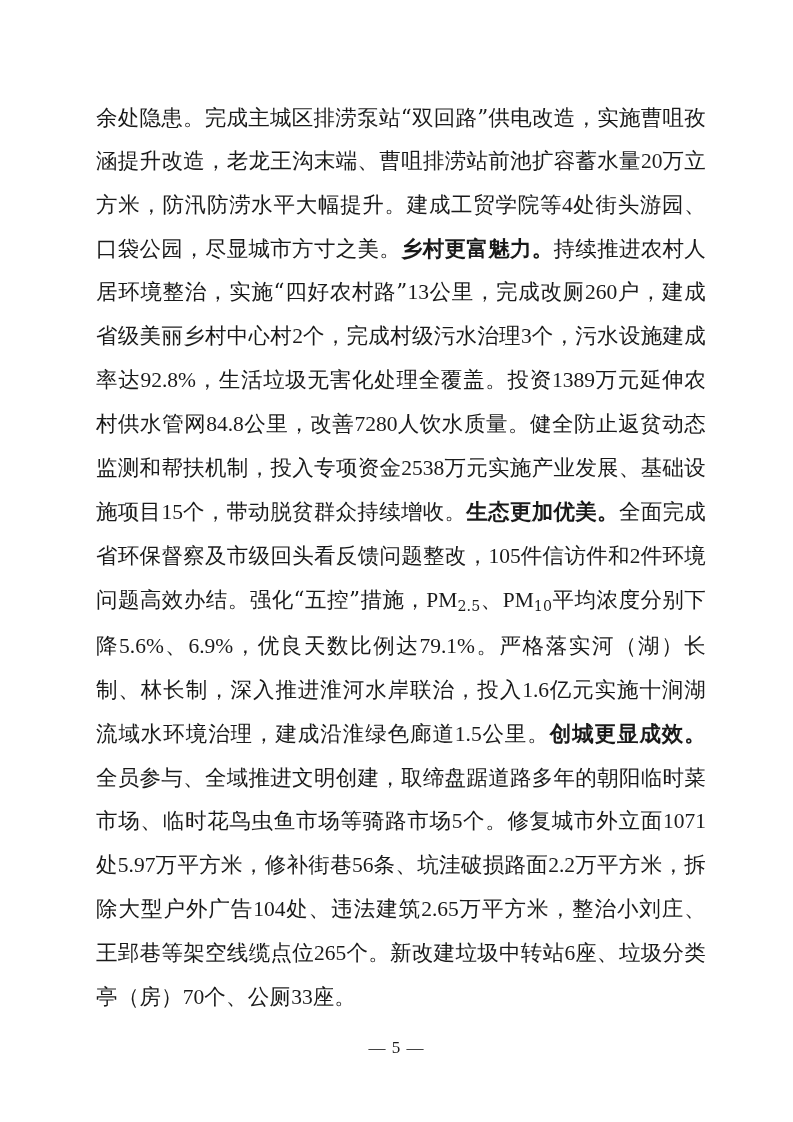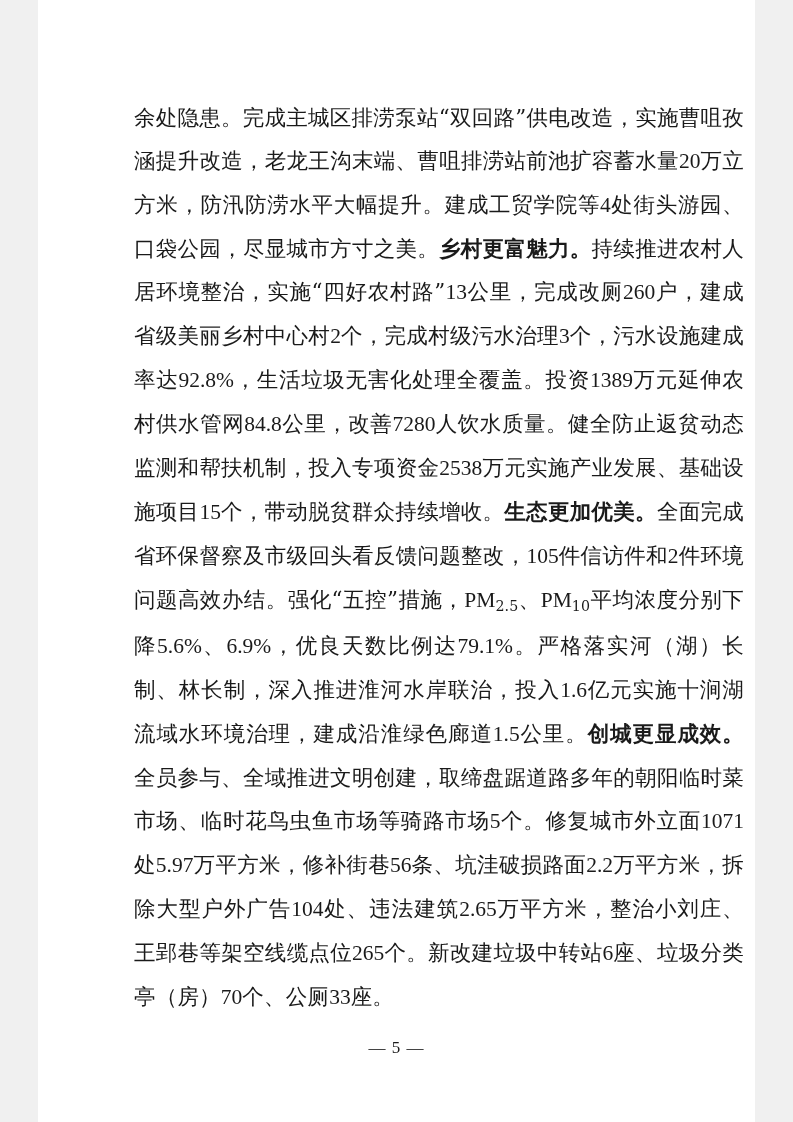--- a/index.html
+++ b/index.html
@@ -1,21 +1,21 @@
 <!DOCTYPE html>
 <html><head>
 <meta charset="utf-8">
 <style>
   html, body {
     margin: 0;
     padding: 0;
     background: #f0f0f0;
   }
   .page {
-    width: 717px;
+    width: 793px;
     height: 1122px;
     background: #ffffff;
     position: relative;
     box-sizing: border-box;
     margin: 0 auto;
     overflow: hidden;
   }
   .content {
     position: absolute;
     left: 96px;

